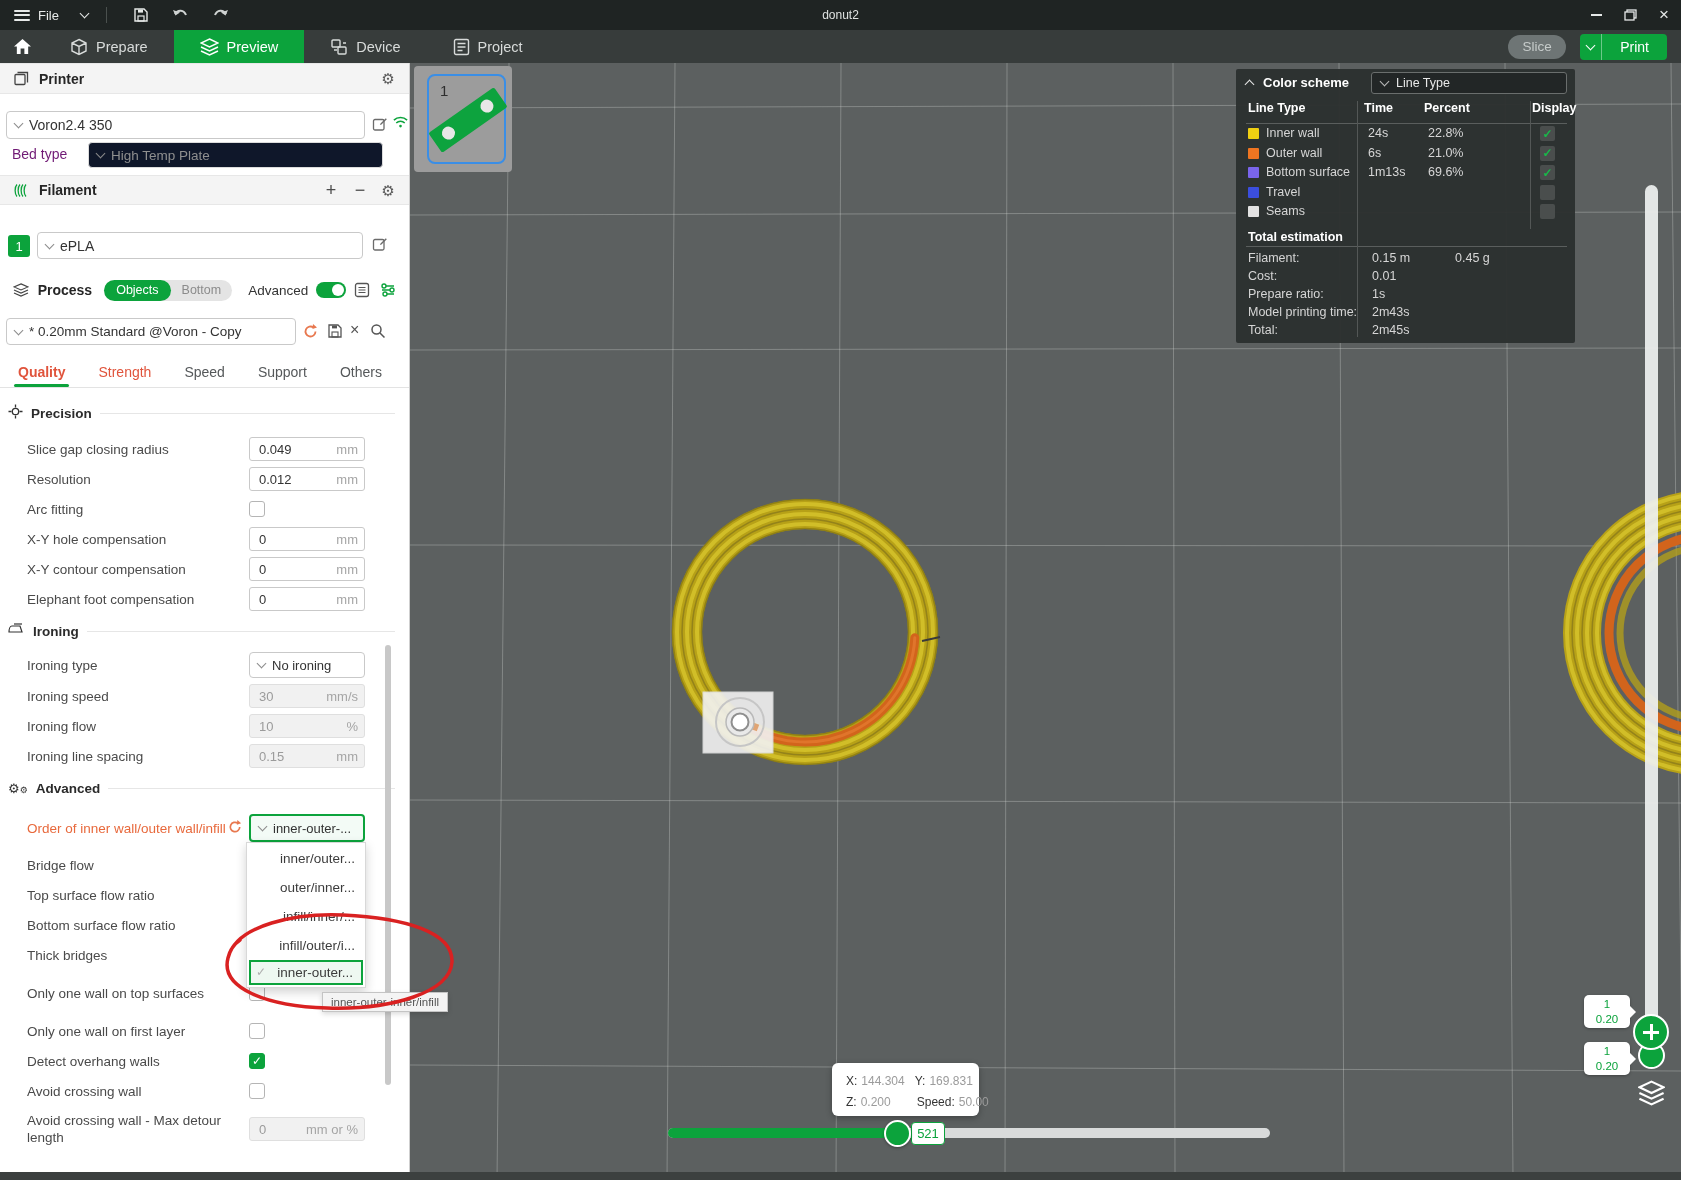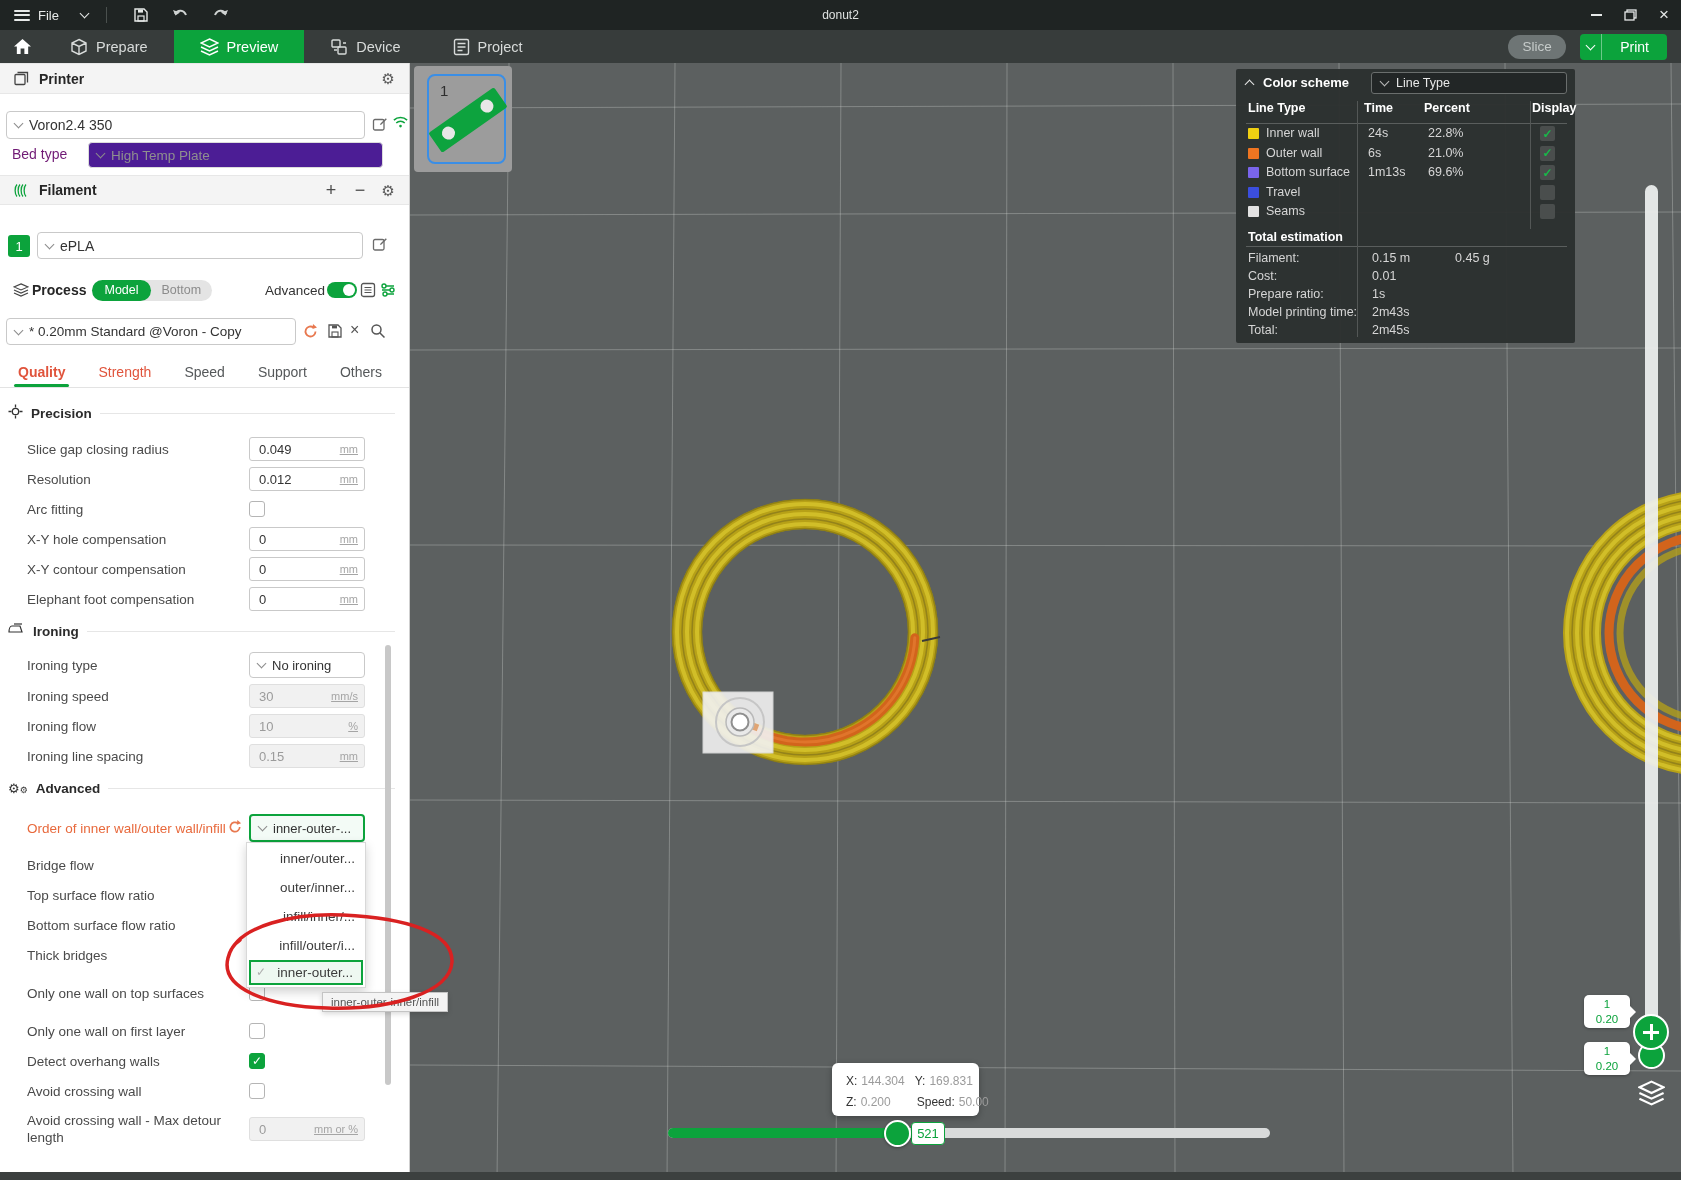--- a/index.html
+++ b/index.html
@@ -43,21 +43,21 @@
   .sec-head { position:absolute; left:0; right:0; height:31px; background:#f4f4f4;
     border-top:1px solid #e7e7e7; border-bottom:1px solid #e7e7e7; display:flex; align-items:center; padding:0 12px; gap:9px;}
   .sec-head .t { font-size:14px; font-weight:bold; color:#262626; flex:0 0 auto;}
   .sec-head .spacer { flex:1; }
   .hd-ic { width:18px; height:18px; display:flex; align-items:center; justify-content:center; color:#4c4c4c; cursor:pointer;}
   .gear-g { font-size:15px; color:#5a5a5a; line-height:1;}
   .pm { font-size:18px; color:#4c4c4c; width:20px; text-align:center; cursor:pointer;}
   .sel { background:#fff; border:1px solid #c9c9c9; border-radius:4px; display:flex; align-items:center;
     gap:7px; padding-left:8px; font-size:14px; color:#333; cursor:pointer;}
   .sel .chev { color:#8b8b8b; flex:0 0 auto;}
-  .sel.gray { background:#4c1d95; border-color:#dcdcdc; color:#8f8f8f;}
+  .sel.gray { background:#0f172a; border-color:#dcdcdc; color:#8f8f8f;}
   .abs { position:absolute; }
   .lbl { font-size:14px; color:#701a75; }
   .slot-badge { width:22px; height:22px; background:#0ca33c; color:#fff; border-radius:3px;
     display:flex; align-items:center; justify-content:center; font-size:13px;}
   .pill-wrap { background:#e4e4e4; border-radius:11px; height:21px; display:flex; align-items:center; cursor:pointer;}
   .pill-g { background:#0ca33c; color:#fff; height:21px; border-radius:11px; display:flex; align-items:center; padding:0 12px; font-size:12.5px;}
   .pill-o { color:#8b8b8b; padding:0 11px; font-size:12.5px;}
   .toggle { width:30px; height:16px; border-radius:8px; background:#0ca33c; position:relative; cursor:pointer;}
   .toggle i { position:absolute; right:2px; top:2px; width:12px; height:12px; border-radius:50%; background:#fff;}
   .ptabs { position:absolute; top:293px; left:0; right:0; height:32px; display:flex; align-items:center;
@@ -71,21 +71,21 @@
   .g-head { display:flex; align-items:center; gap:8px; padding-left:8px; margin-right:14px; height:22px;}
   .g-head .t { font-size:13.5px; font-weight:bold; color:#2b2b2b; white-space:nowrap;}
   .g-head .line { flex:1; border-top:1px solid #e6e6e6; }
   .srow { display:flex; align-items:center; padding-left:27px; min-height:24px; margin-bottom:6px;}
   .srow .slabel { flex:1; font-size:13.5px; color:#4a4a4a; line-height:17px; padding-right:4px;}
   .srow .slabel.modified { color:#e8693c; }
   .sctrl { width:116px; margin-right:44px; flex:0 0 auto; position:relative; display:flex; align-items:center;}
   .inp { width:120px; height:24px; border:1px solid #c9c9c9; border-radius:3px; background:#fff;
     display:flex; align-items:center; padding:0 6px 0 9px; cursor:text;}
   .inp .val { flex:1; font-size:13px; color:#333; }
-  .inp .unit { font-size:11px; color:#a5a5a5;text-decoration:underline; }
+  .inp .unit { font-size:13px; color:#a5a5a5; }
   .inp.dis { background:#f1f1f1; border-color:#dfdfdf; }
   .inp.dis .val { color:#9b9b9b; }
   .cb { width:16px; height:16px; border:1px solid #b5b5b5; border-radius:3px; background:#fff; cursor:pointer;
     display:flex; align-items:center; justify-content:center; font-size:12px; color:transparent;}
   .cb.on { background:#0ca33c; border-color:#0ca33c; color:#fff; }
   .sctrl .sel { width:120px; height:26px; font-size:13px; }
   .sctrl .sel .txt { white-space:nowrap; overflow:hidden; }
   .sel-mod { border:2px solid #0ca33c !important; background:#f3fbf6 !important; height:28px !important;}
   .reset-ic { position:absolute; left:-22px; top:5px; width:16px; height:16px; }
   .scrollbar { position:absolute; left:385px; top:582px; width:6px; height:440px; background:#c8c8c8; border-radius:3px; z-index:12;}
@@ -378,31 +378,31 @@
     <span class="chev"></span>
     <span>ePLA</span>
   </div>
   <span class="abs" style="left:372px; top:173px;">
     <svg width="16" height="16" viewBox="0 0 16 16">
         <rect x="1.5" y="3.5" width="10.5" height="10.5" rx="1.5" fill="none" stroke="#6b6b6b" stroke-width="1.3"></rect>
         <path d="M8.5 7.5 L13.8 2.2 l1 1 L9.5 8.5 l-1.6.6 z" fill="#6b6b6b"></path>
       </svg>
   </span>
 
-  <div class="abs" style="left:0; right:0; top:215px; height:24px; display:flex; align-items:center; padding:0 12px; gap:2px;">
+  <div class="abs" style="left:0; right:0; top:215px; height:24px; display:flex; align-items:center; padding:0 12px; gap:8px;">
     <span class="hd-ic">
       <svg width="16" height="14" viewBox="0 0 18 16">
           <path d="M9 1 L17 4.5 L9 8 L1 4.5 Z" fill="none" stroke="#444" stroke-width="1.3"></path>
           <path d="M1 8 L9 11.5 L17 8" fill="none" stroke="#444" stroke-width="1.3"></path>
           <path d="M1 11.5 L9 15 L17 11.5" fill="none" stroke="#444" stroke-width="1.3"></path>
         </svg>
     </span>
     <span class="t" style="font-size:14px; font-weight:bold; color:#262626;">Process</span>
     <span class="pill-wrap" style="margin-left:4px">
-      <span class="pill-g">Model</span>
+      <span class="pill-g">Objects</span>
       <span class="pill-o">Bottom</span>
     </span>
     <span class="spacer" style="flex:1"></span>
     <span style="font-size:13.5px; color:#333;">Advanced</span>
     <span class="toggle">
         <i></i>
       </span>
     <span class="hd-ic">
       <svg width="16" height="16" viewBox="0 0 16 16">
           <rect x="1.5" y="1.5" width="13" height="13" rx="2" fill="none" stroke="#555" stroke-width="1.3"></rect>

